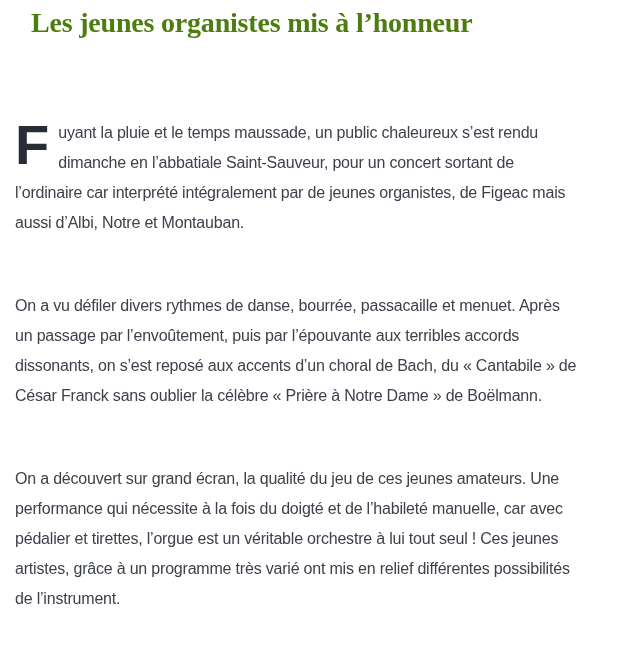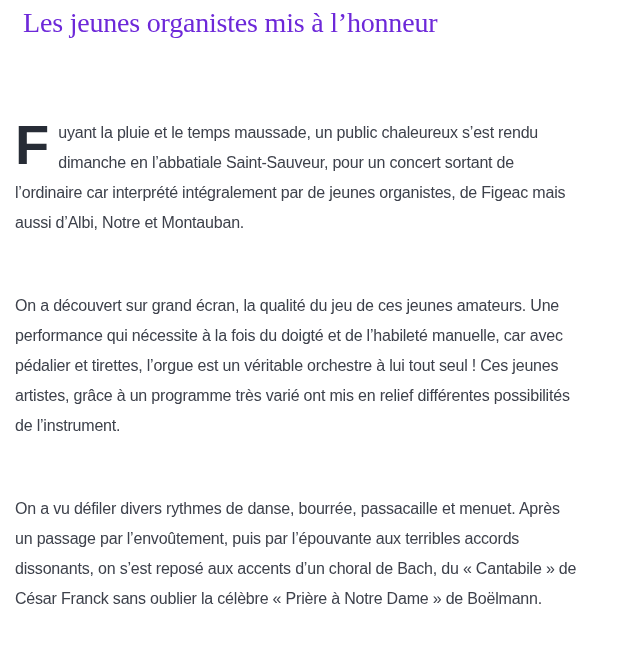--- a/index.html
+++ b/index.html
@@ -13,26 +13,26 @@
     overflow: hidden;
     font-family: "Liberation Sans", sans-serif;
   }
   .article {
     padding: 6px 14px 0 15px;
     box-sizing: border-box;
     width: 634px;
   }
   .article-title {
     font-family: "Liberation Serif", "DejaVu Serif", serif;
-    font-weight: 400;
+    font-weight: 700;
     font-size: 28px;
     line-height: 34px;
     letter-spacing: -0.2px;
-    color: #6d28d9;
-    margin: 0 0 48px 8px;
+    color: #4d7c0f;
+    margin: 0 0 48px 16px;
   }
   .body-paragraph {
     font-size: 16px;
     line-height: 30px;
     letter-spacing: -0.2px;
     color: #3d414b;
     margin: 0 0 23px 0;
     white-space: pre-line;
   }
   .body-paragraph:last-child {
@@ -61,31 +61,31 @@
   <h1 class="article-title">Les jeunes organistes mis à l’honneur</h1>
 
   <p class="body-paragraph">
     <span class="drop-cap">F</span><span class="paragraph-text">uyant la pluie et le temps maussade, un public chaleureux s’est rendu
 dimanche en l’abbatiale Saint-Sauveur, pour un concert sortant de
 l’ordinaire car interprété intégralement par de jeunes organistes, de Figeac mais
 aussi d’Albi, Notre et Montauban.</span>
   </p>
 
   <p class="body-paragraph">
+    <span class="paragraph-text">On a vu défiler divers rythmes de danse, bourrée, passacaille et menuet. Après
+un passage par l’envoûtement, puis par l’épouvante aux terribles accords
+dissonants, on s’est reposé aux accents d’un choral de Bach, du « Cantabile » de
+César Franck sans oublier la célèbre « Prière à Notre Dame » de Boëlmann.</span>
+  </p>
+
+  <p class="body-paragraph">
     <span class="paragraph-text">On a découvert sur grand écran, la qualité du jeu de ces jeunes amateurs. Une
 performance qui nécessite à la fois du doigté et de l’habileté manuelle, car avec
 pédalier et tirettes, l’orgue est un véritable orchestre à lui tout seul ! Ces jeunes
 artistes, grâce à un programme très varié ont mis en relief différentes possibilités
 de l’instrument.</span>
-  </p>
-
-  <p class="body-paragraph">
-    <span class="paragraph-text">On a vu défiler divers rythmes de danse, bourrée, passacaille et menuet. Après
-un passage par l’envoûtement, puis par l’épouvante aux terribles accords
-dissonants, on s’est reposé aux accents d’un choral de Bach, du « Cantabile » de
-César Franck sans oublier la célèbre « Prière à Notre Dame » de Boëlmann.</span>
   </p>
 
   <p class="body-paragraph">
     
   </p>
 
 </div>
 
 </body></html>

